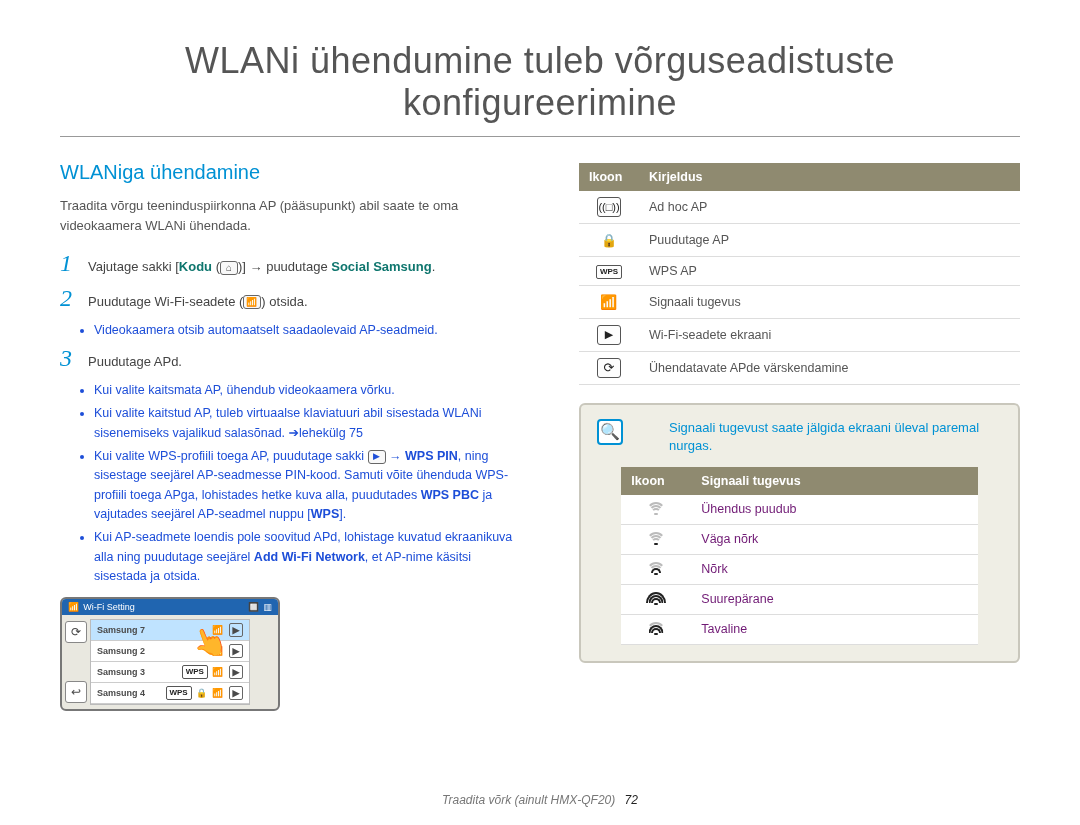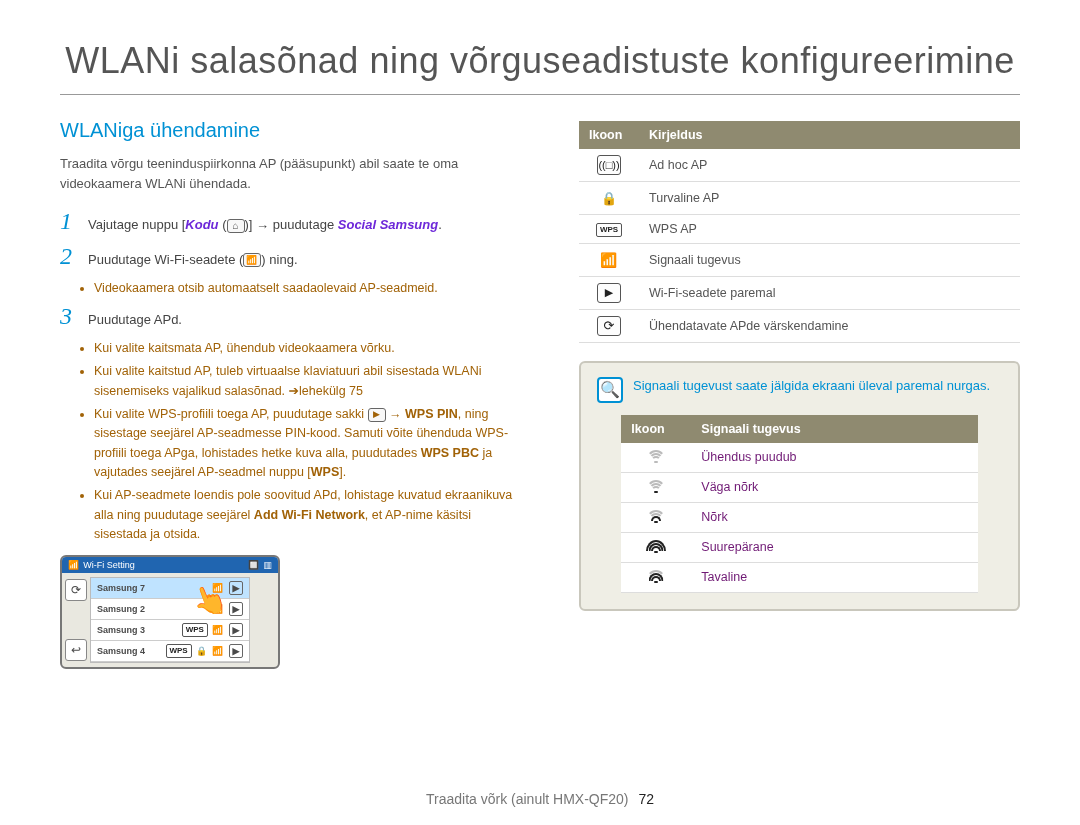--- a/index.html
+++ b/index.html
@@ -35,23 +35,23 @@
   .step-row { display: flex; gap: 10px; align-items: baseline; margin-bottom: 8px; }
   .step-num {
     font-family: Georgia, 'Times New Roman', serif;
     font-style: italic;
     font-size: 24px;
     color: #0091d4;
     min-width: 18px;
     line-height:1;
   }
   .step-body { flex:1; font-size: 13px; color: #444; line-height:1.6; }
-  .step-body b { color: #6d28d9; font-weight: bold; font-style: italic; }
+  .step-body b { color: #0f766e; font-weight: bold; }
   ul.sub { list-style: disc; padding-left: 34px; margin-bottom: 6px; }
-  ul.sub li { font-size: 12.5px; color: #a16207; line-height:1.55; margin-bottom:4px;}
+  ul.sub li { font-size: 12.5px; color: #1d4ed8; line-height:1.55; margin-bottom:4px;}
   .inline-icon {
     display: inline-flex; align-items:center; justify-content:center;
     width:18px; height:14px; border:1px solid #666; border-radius:3px;
     background:#f8f8f8; font-size:9px; vertical-align: middle;
     padding:0 1px;
   }
   .inline-home { border-radius:3px; font-size:10px; }
 
   
   .icon-table { width:100%; border-collapse: collapse; margin-bottom: 18px; margin-top:2px;}
@@ -82,21 +82,21 @@
     border:2px solid #c9c7bc; border-radius:6px; padding:14px 16px 16px 16px;
     background:#efeee5;
   }
   .note-row { display:flex; gap:10px; align-items:flex-start; margin-bottom:12px; }
   .note-icon {
     width:26px; height:26px; border:2px solid #0091d4; border-radius:4px;
     display:flex; align-items:center; justify-content:center; color:#0091d4;
     background:#fff; font-size:16px;
     flex:0 0 26px;
   }
-  .note-text { color:#0091d4; font-size:13px; line-height:1.4; }
+  .note-text { color:#0091d4; font-size:13px; line-height:1.4;margin-left:36px; }
 
   .sig-table { width:88%; margin:0 auto; border-collapse: collapse; background:#fff; }
   .sig-table th {
     background:#8f8a70; color:#fff; font-size:12.5px; font-weight:600; text-align:left;
     padding:7px 10px;
   }
   .sig-table td { border-bottom:1px solid #ddd; font-size:12.5px; color:#701a75; padding:6px 10px;}
   .sig-table td.icon-cell { width:70px; text-align:center; }
 
   
@@ -129,47 +129,47 @@
   .drow .rarr { width:14px;height:14px;border:1px solid #666;border-radius:2px;display:flex;align-items:center;justify-content:center;font-size:9px;}
   .hand {
     position:absolute; top:6px; right:22px; font-size:28px;
     transform: rotate(-20deg);
     filter: hue-rotate(-20deg) saturate(1.2);
     pointer-events:none;
   }
 
   .footer {
     position:absolute; bottom:18px; left:0; right:0;
-    text-align:center; font-size:14px; color:#777;
+    text-align:center; font-size:12px; color:#777;font-style:italic;
   }
   .footer .pg { color:#222; font-weight:400; margin-left:6px;}
 </style>
 </head>
 <body>
 
-<h1 class="page-title">WLANi salasõnad ning võrguseadistuste konfigureerimine</h1>
+<h1 class="page-title">WLANi ühendumine tuleb võrguseadistuste konfigureerimine</h1>
 
 <div class="columns">
   <div class="col-left">
     <h2 class="section-heading">WLANiga ühendamine</h2>
     <p class="body-text">Traadita võrgu teeninduspiirkonna AP (pääsupunkt) abil saate te oma videokaamera WLANi ühendada.</p>
 
     <div class="step-row">
       <div class="step-num">1</div>
       <div class="step-body">
-        <span>Vajutage nuppu [</span><b>Kodu</b>
+        <span>Vajutage sakki [</span><b>Kodu</b>
         (<span class="inline-icon inline-home">⌂</span>)]
         <span> → puudutage </span><b>Social Samsung</b><span>.</span>
       </div>
     </div>
 
     <div class="step-row">
       <div class="step-num">2</div>
       <div class="step-body">
-        <span>Puudutage Wi-Fi-seadete (</span><span class="inline-icon">📶</span><span>) ning.</span>
+        <span>Puudutage Wi-Fi-seadete (</span><span class="inline-icon">📶</span><span>) otsida.</span>
       </div>
     </div>
     <ul class="sub">
       <li>Videokaamera otsib automaatselt saadaolevaid AP-seadmeid.</li>
     </ul>
 
     <div class="step-row">
       <div class="step-num">3</div>
       <div class="step-body">Puudutage APd.</div>
     </div>
@@ -237,33 +237,33 @@
           <tr>
         <th>Ikoon</th>
         <th>Kirjeldus</th>
       </tr>
       <tr>
         <td class="icon-cell"><span class="ic ic-box ic-adhoc">((□))</span></td>
         <td>Ad hoc AP</td>
       </tr>
       <tr>
         <td class="icon-cell"><span class="ic ic-lock">🔒</span></td>
-        <td>Turvaline AP</td>
+        <td>Puudutage AP</td>
       </tr>
       <tr>
         <td class="icon-cell"><span class="ic ic-box ic-wps">WPS</span></td>
         <td>WPS AP</td>
       </tr>
       <tr>
         <td class="icon-cell"><span class="ic ic-wifi">📶</span></td>
         <td>Signaali tugevus</td>
       </tr>
       <tr>
         <td class="icon-cell"><span class="ic ic-box ic-arrow">▶</span></td>
-        <td>Wi-Fi-seadete paremal</td>
+        <td>Wi-Fi-seadete ekraani</td>
       </tr>
       <tr>
         <td class="icon-cell"><span class="ic ic-box ic-refresh">⟳</span></td>
         <td>Ühendatavate APde värskendamine</td>
       </tr>
     </tbody>
       </table>
 
     <div class="note-panel">
       <div class="note-row">

